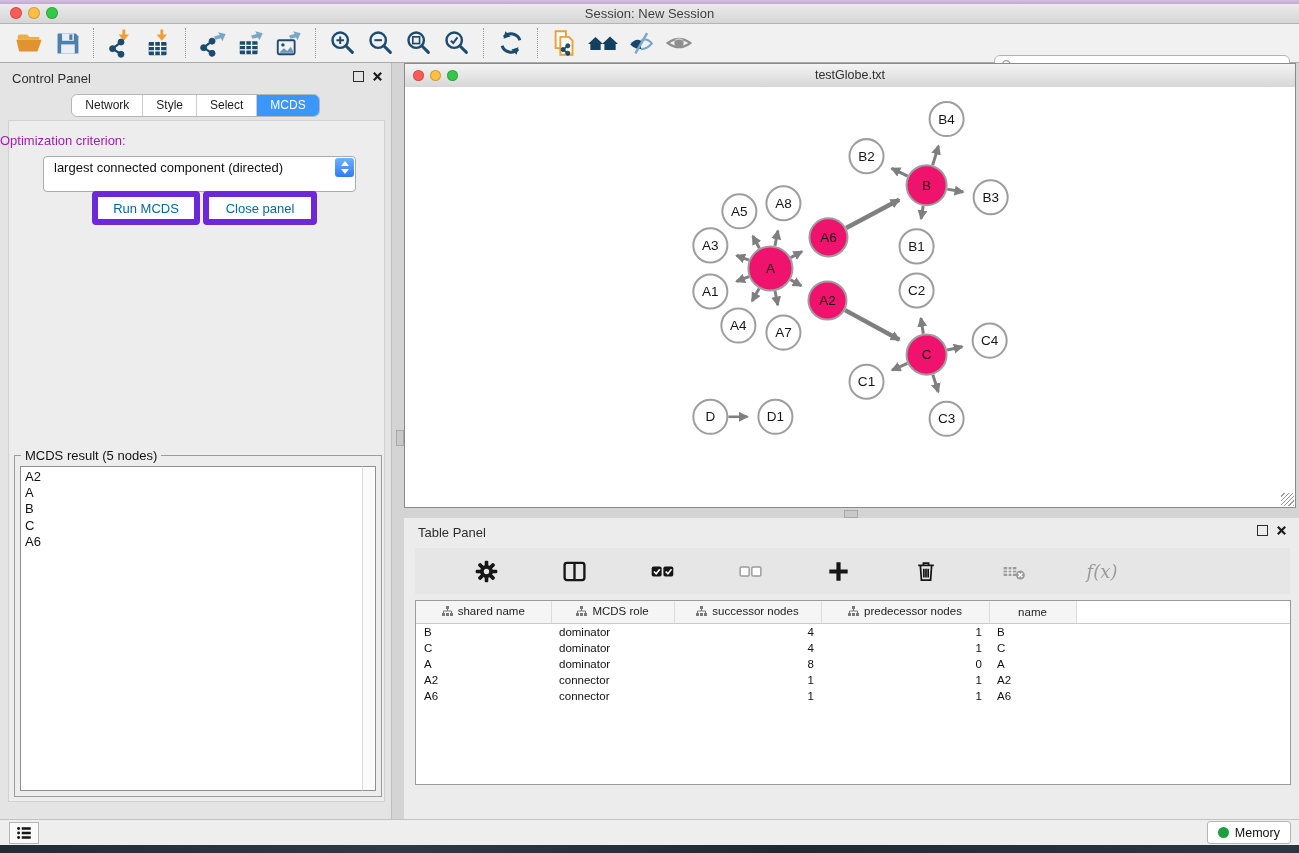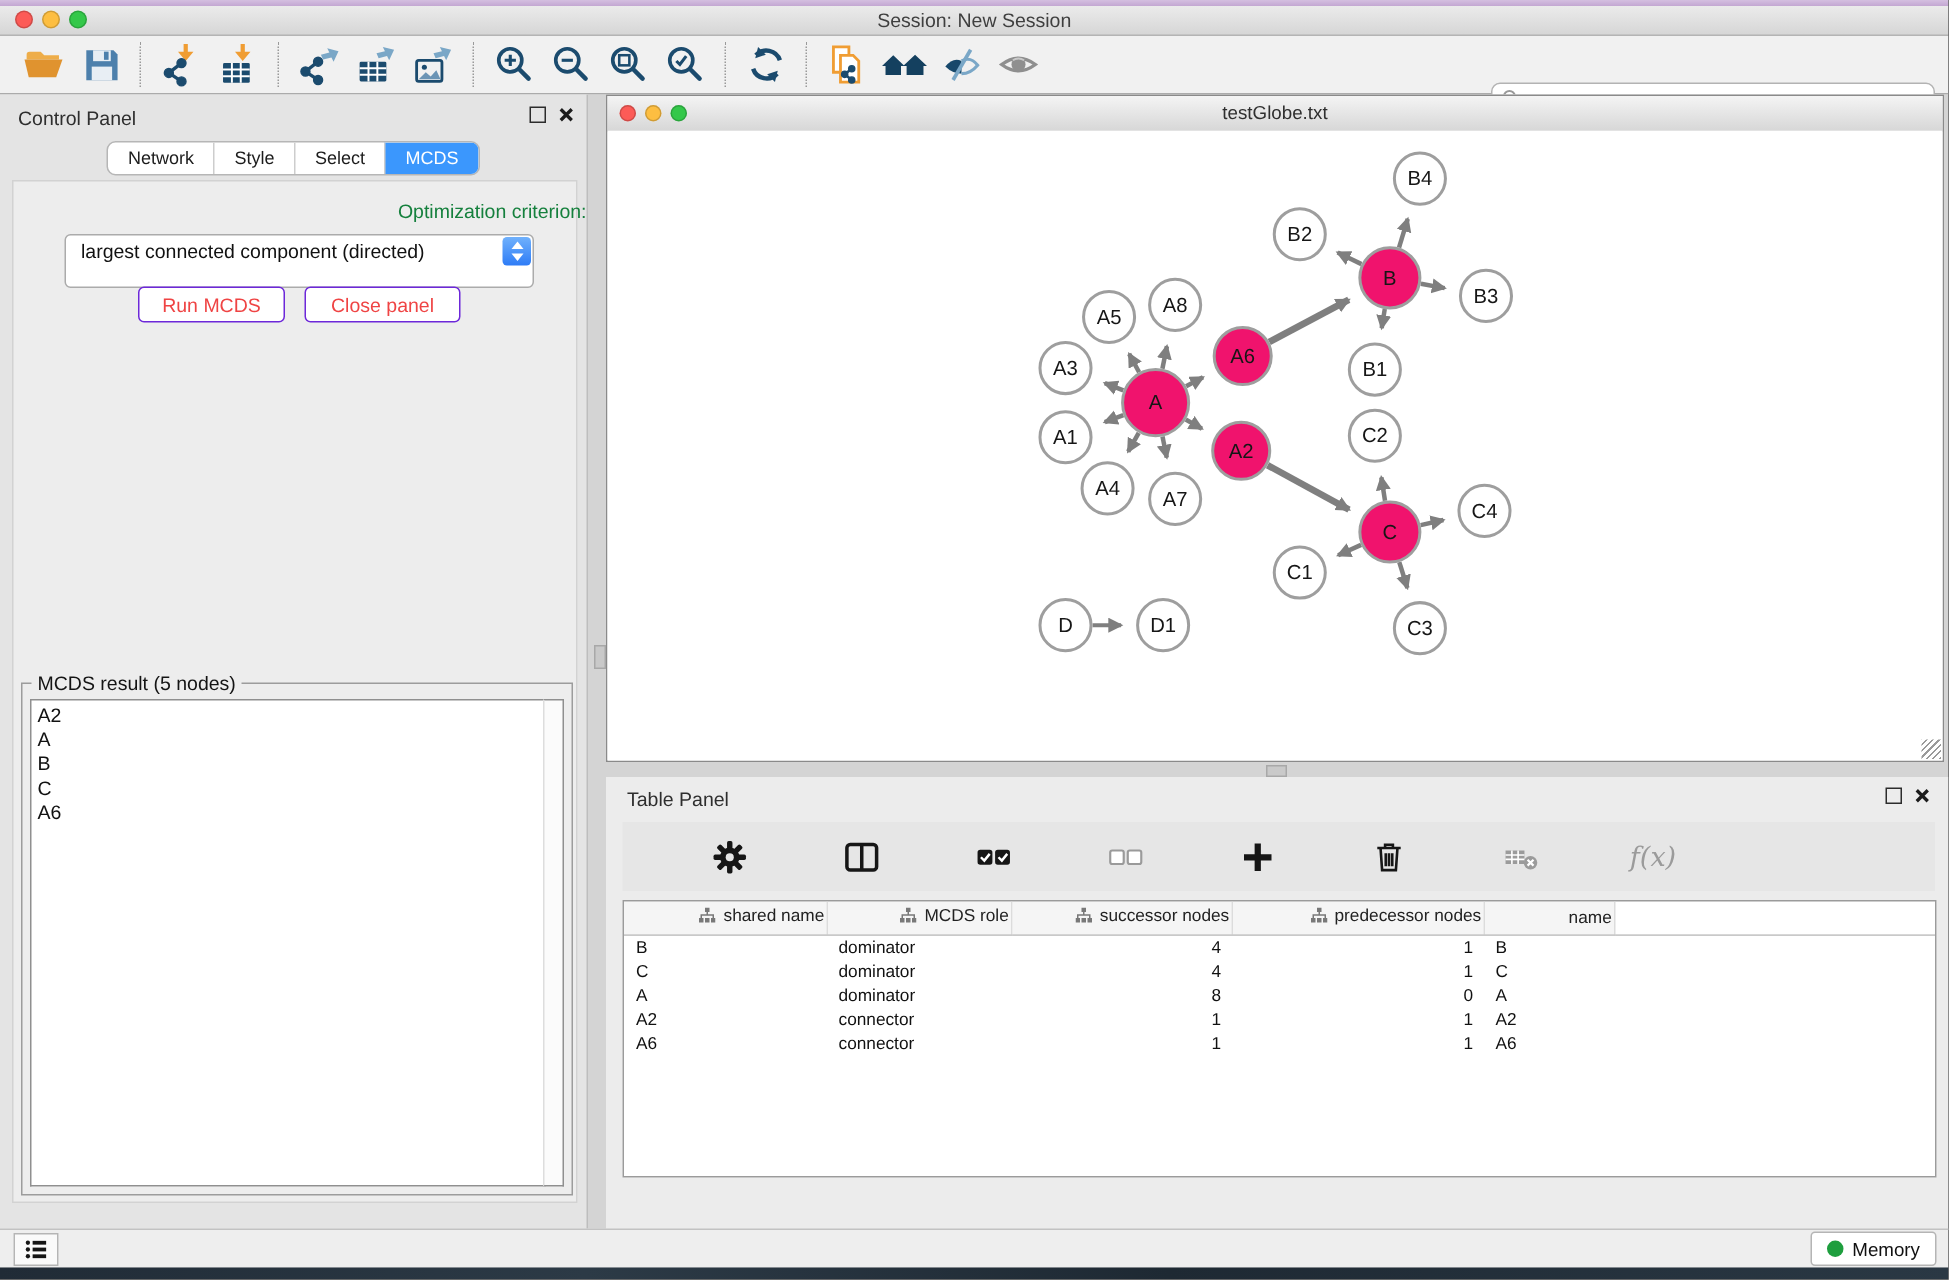--- a/index.html
+++ b/index.html
@@ -29,32 +29,32 @@
   .cp-title{position:absolute;left:12px;top:8px;font-size:13px;color:#2e2e2e;}
   .panel-icons{position:absolute;right:8px;top:8px;display:flex;gap:8px;align-items:center;}
   .float-ico{width:9px;height:9px;border:1.5px solid #2c2c2c;display:inline-block;}
   .inner-panel{position:absolute;left:8px;top:57px;width:375px;height:680px;background:#ededed;
     border:1px solid #d2d2d2;}
   .seg{display:inline-flex;background:#fff;border:1px solid #b6b6b6;border-radius:6px;overflow:hidden;}
   .seg .tab{padding:2px 13px;font-size:12px;color:#1c1c1c;border-left:1px solid #cdcdcd;line-height:17px;}
   .seg .tab:first-child{border-left:none;}
   .seg .tab.active{background:#3b97fd;color:#fff;}
   .cp-tabs{position:absolute;left:0;right:0;top:31px;text-align:center;}
-  .opt-label{position:absolute;left:0;right:0;top:70px;text-align:right;font-size:13px;color:#15803d;}
+  .opt-label{position:absolute;left:0;right:0;top:70px;text-align:left;font-size:13px;color:#a21caf;}
   .select-box{position:absolute;left:43px;top:93px;width:313px;height:36px;background:#fff;
     border:1px solid #ababab;border-radius:4px;font-size:13px;color:#111;line-height:22px;
     padding-left:10px;box-sizing:border-box;}
   .stepper{position:absolute;right:1px;top:1px;width:19px;height:19px;border-radius:3px;
     background:linear-gradient(#70b1fc,#2e7cf6);}
   .stepper:before,.stepper:after{content:"";position:absolute;left:5.5px;border-left:4px solid transparent;
     border-right:4px solid transparent;}
   .stepper:before{top:3px;border-bottom:5px solid #fff;}
   .stepper:after{bottom:3px;border-top:5px solid #fff;}
-  .btn{position:absolute;height:22px;background:#fff;border:1px solid #6d28d9;border-radius:4px;
-    font-size:13px;color:#ef4444;display:flex;align-items:center;justify-content:center;}
+  .btn{position:absolute;height:22px;background:#fff;border:6px solid #6d28d9;border-radius:4px;
+    font-size:13px;color:#0369a1;display:flex;align-items:center;justify-content:center;}
   .btn-run{left:92px;top:128px;width:96px;}
   .btn-close{left:203px;top:128px;width:102px;}
   .groupbox{position:absolute;left:14px;top:392px;width:366px;height:340px;border:1px solid #9c9c9c;}
   .groupbox .gb-title{position:absolute;left:6px;top:-8px;background:#ededed;padding:0 4px;
     font-size:13px;color:#141414;}
   .mcds-list{position:absolute;left:5px;top:10px;right:17px;bottom:5px;background:#fff;
     border:1px solid #8f8f8f;border-right:none;font-size:13px;color:#111;padding-top:2px;}
   .mcds-list .li{padding-left:4px;line-height:16.2px;}
   .list-track{position:absolute;top:10px;right:5px;bottom:5px;width:12px;background:#fbfbfb;
     border:1px solid #8f8f8f;border-left:1px solid #ddd;}
@@ -79,21 +79,21 @@
   .table-panel{position:absolute;left:0;right:0;top:455px;bottom:0;background:#ececec;}
   .tp-title{position:absolute;left:14px;top:7px;font-size:13px;color:#2e2e2e;}
   .tp-toolbar{position:absolute;left:11px;top:30px;width:875px;height:46px;background:#e6e6e6;
     display:flex;align-items:center;gap:14px;padding-left:12px;box-sizing:border-box;}
   .tpbtn{width:30px;height:30px;display:flex;align-items:center;justify-content:center;margin-left:44px;}
   .fx{font-family:"DejaVu Serif",serif;font-style:italic;font-size:18px;color:#9b9b9b;}
   .tbl-wrap{position:absolute;left:11px;top:82px;width:876px;height:185px;background:#fff;
     border:1px solid #9b9b9b;overflow:hidden;box-sizing:border-box;}
   table.data{border-collapse:collapse;table-layout:fixed;width:100%;font-size:11.5px;color:#111;}
   table.data th{height:20px;background:#f5f5f5;border-bottom:1px solid #c9c9c9;border-right:1px solid #dcdcdc;
-    font-weight:normal;color:#222;text-align:right;white-space:nowrap;overflow:hidden;}
+    font-weight:normal;color:#222;text-align:center;white-space:nowrap;overflow:hidden;}
   table.data th.filler{border-right:none;background:#fff;border-bottom:1px solid #c9c9c9;}
   table.data th .hdr{display:inline-flex;align-items:center;gap:5px;}
   table.data td{height:16px;padding:0 8px;white-space:nowrap;overflow:hidden;}
   table.data td.num{text-align:right;padding-right:7px;}
   .tp-tabs{position:absolute;left:0;right:0;top:271px;text-align:center;}
   
   .statusbar{position:absolute;left:0;bottom:8px;width:100%;height:25px;background:#eee;
     border-top:1px solid #c2c2c2;}
   .list-btn{position:absolute;left:9px;top:2px;width:28px;height:20px;background:#fafafa;
     border:1px solid #b5b5b5;display:flex;align-items:center;justify-content:center;}

